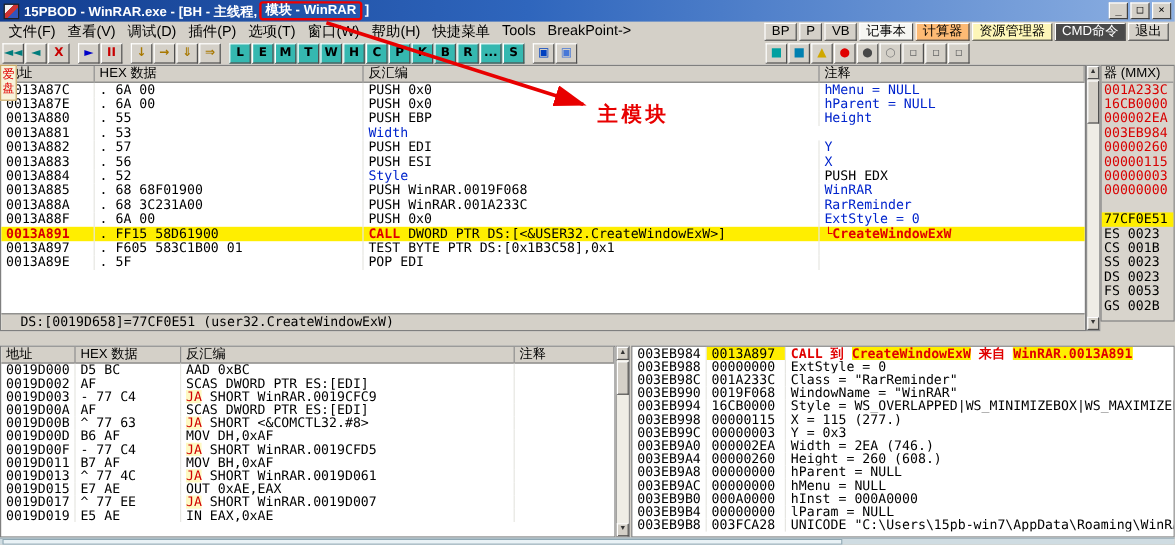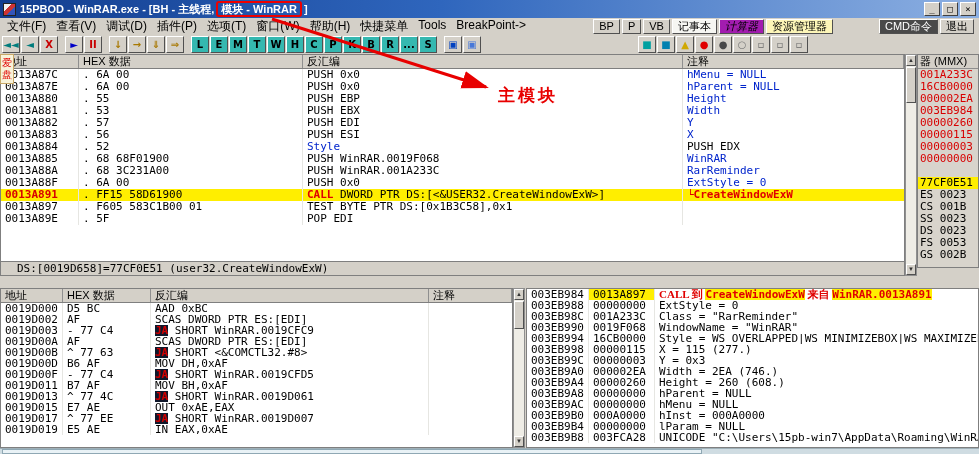--- a/index.html
+++ b/index.html
@@ -37,42 +37,42 @@
 .drow{display:grid;grid-template-columns:78px 224px 380px 1fr;height:12px;line-height:12px;white-space:nowrap;}
 .durow{display:grid;grid-template-columns:62px 88px 278px 1fr;height:11px;line-height:11px;white-space:nowrap;}
 .srow{display:grid;grid-template-columns:62px 66px 1fr;height:11px;line-height:11px;white-space:nowrap;font-family:"DejaVu Sans Mono",monospace;font-size:11px;}
 .cell{padding-left:4px;overflow:hidden;border-right:1px solid #e6e6e2;}
 .cell:last-child{border-right:none;}
 .sel{background:#ffee00;}
 .addr-sel{color:#d80000;font-weight:bold;}
 .cmt-blue{color:#0024cc;}
 .cmt-red{color:#e00000;font-weight:bold;}
 .op-call{color:#e00000;font-weight:bold;}
-.op-jump{color:#d00000;background:#0f172a;font-weight:bold;}
+.op-jump{color:#d00000;background:#fef9c3;font-weight:normal;}
 .info-line{position:absolute;left:0;right:0;bottom:0;height:14px;background:#d4d0c8;border-top:1px solid #7f7f7f;font-size:11px;line-height:13px;padding-left:16px;font-family:"DejaVu Sans Mono",monospace;}
 
 .regs{position:absolute;top:54px;left:917px;width:62px;height:214px;background:#d8d4cc;border:1px solid #7f7f7f;overflow:hidden;}
 .regs-header{height:14px;line-height:13px;font-size:11px;padding-left:2px;border-bottom:1px solid #8f8f8f;background:#d4d0c8;white-space:nowrap;}
 .reg-row{height:12px;line-height:12px;font-family:"DejaVu Sans Mono",monospace;font-size:11px;padding-left:2px;white-space:nowrap;}
 .reg-val{color:#d80000;}
 .reg-eip{background:#ffee00;color:#000;}
 .reg-seg{color:#000;}
 
 .vscroll{position:absolute;width:12px;background:#efede6;border:1px solid #8f8f8f;}
 .vs-top{top:54px;left:905px;height:222px;}
 .vs-dump{top:288px;left:513px;height:160px;}
 .sb-btn{position:absolute;left:0;width:10px;height:11px;background:#d4d0c8;border:1px solid;border-color:#fff #505050 #505050 #fff;font-size:6px;line-height:9px;text-align:center;color:#333;}
 .sb-up{top:0;}
 .sb-down{bottom:0;}
 .sb-thumb{position:absolute;left:0;width:10px;background:#d4d0c8;border:1px solid;border-color:#fff #505050 #505050 #fff;}
 .hscroll{position:absolute;top:448px;left:0;width:979px;height:6px;background:#cfdce2;border-top:1px solid #9fb0b8;}
 .h-thumb{position:absolute;top:0;left:2px;width:700px;height:5px;background:#e9f2f6;border:1px solid #8fa8b4;}
 
 .s-val-hl{background:#ffee00;}
-.r{color:#e00000;font-weight:bold;font-family:Liberation Serif, serif;}
+.r{color:#e00000;font-weight:bold;}
 .rh{color:#e00000;background:#ffee00;font-weight:bold;}
 
 .overlay{position:absolute;top:0;left:0;z-index:70;pointer-events:none;}
 .annot-label{position:absolute;left:498px;top:84px;z-index:70;color:#e80000;font-size:17px;font-weight:bold;letter-spacing:3px;}
 </style>
 </head>
 <body>
 
 <div class="titlebar">
   <div class="app-icon"></div>
@@ -99,23 +99,23 @@
       <div class="menu-item">帮助(H)</div>
       <div class="menu-item">快捷菜单</div>
       <div class="menu-item">Tools</div>
       <div class="menu-item">BreakPoint-&gt;</div>
     </div>
   <div id="menu-buttons" class="menu-buttons">
       <div class="mbtn">BP</div>
       <div class="mbtn">P</div>
       <div class="mbtn">VB</div>
       <div class="mbtn" style="background: rgb(246, 246, 242);">记事本</div>
-      <div class="mbtn" style="background: #a21caf; font-style: italic;">计算器</div>
+      <div class="mbtn" style="background: #fdba74;">计算器</div>
       <div class="mbtn" style="background: rgb(253, 246, 184);">资源管理器</div>
-      <div class="mbtn" style="background: rgb(74, 74, 74); color: rgb(255, 255, 255); margin-left: 44px;">CMD命令</div>
+      <div class="mbtn" style="background: rgb(74, 74, 74); color: rgb(255, 255, 255);">CMD命令</div>
       <div class="mbtn">退出</div>
     </div>
 </div>
 
 <div class="toolbar" id="toolbar">
     <div class="tb-group">
       <div class="tbtn" style="color: rgb(0, 124, 124);">◄◄</div>
       <div class="tbtn" style="color: rgb(0, 124, 124);">◄</div>
       <div class="tbtn" style="color: rgb(200, 0, 0);">X</div>
     </div>
@@ -185,21 +185,20 @@
       </div>
       <div class="drow">
         <div class="cell">0013A880</div>
         <div class="cell">. 55</div>
         <div class="cell">PUSH EBP</div>
         <div class="cell cmt-blue">Height</div>
       </div>
       <div class="drow">
         <div class="cell">0013A881</div>
         <div class="cell">. 53</div>
-        <div class="cell">PUSH EBX</div>
         <div class="cell cmt-blue">Width</div>
       </div>
       <div class="drow">
         <div class="cell">0013A882</div>
         <div class="cell">. 57</div>
         <div class="cell">PUSH EDI</div>
         <div class="cell cmt-blue">Y</div>
       </div>
       <div class="drow">
         <div class="cell">0013A883</div>

